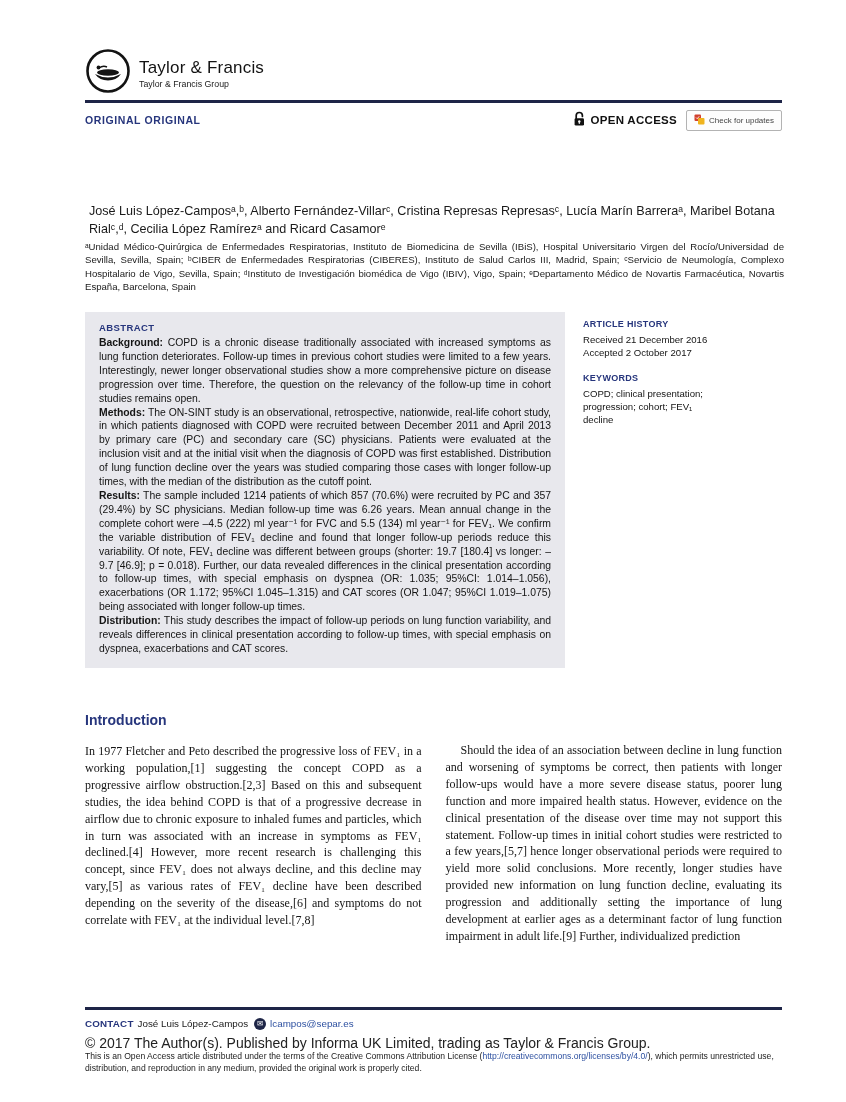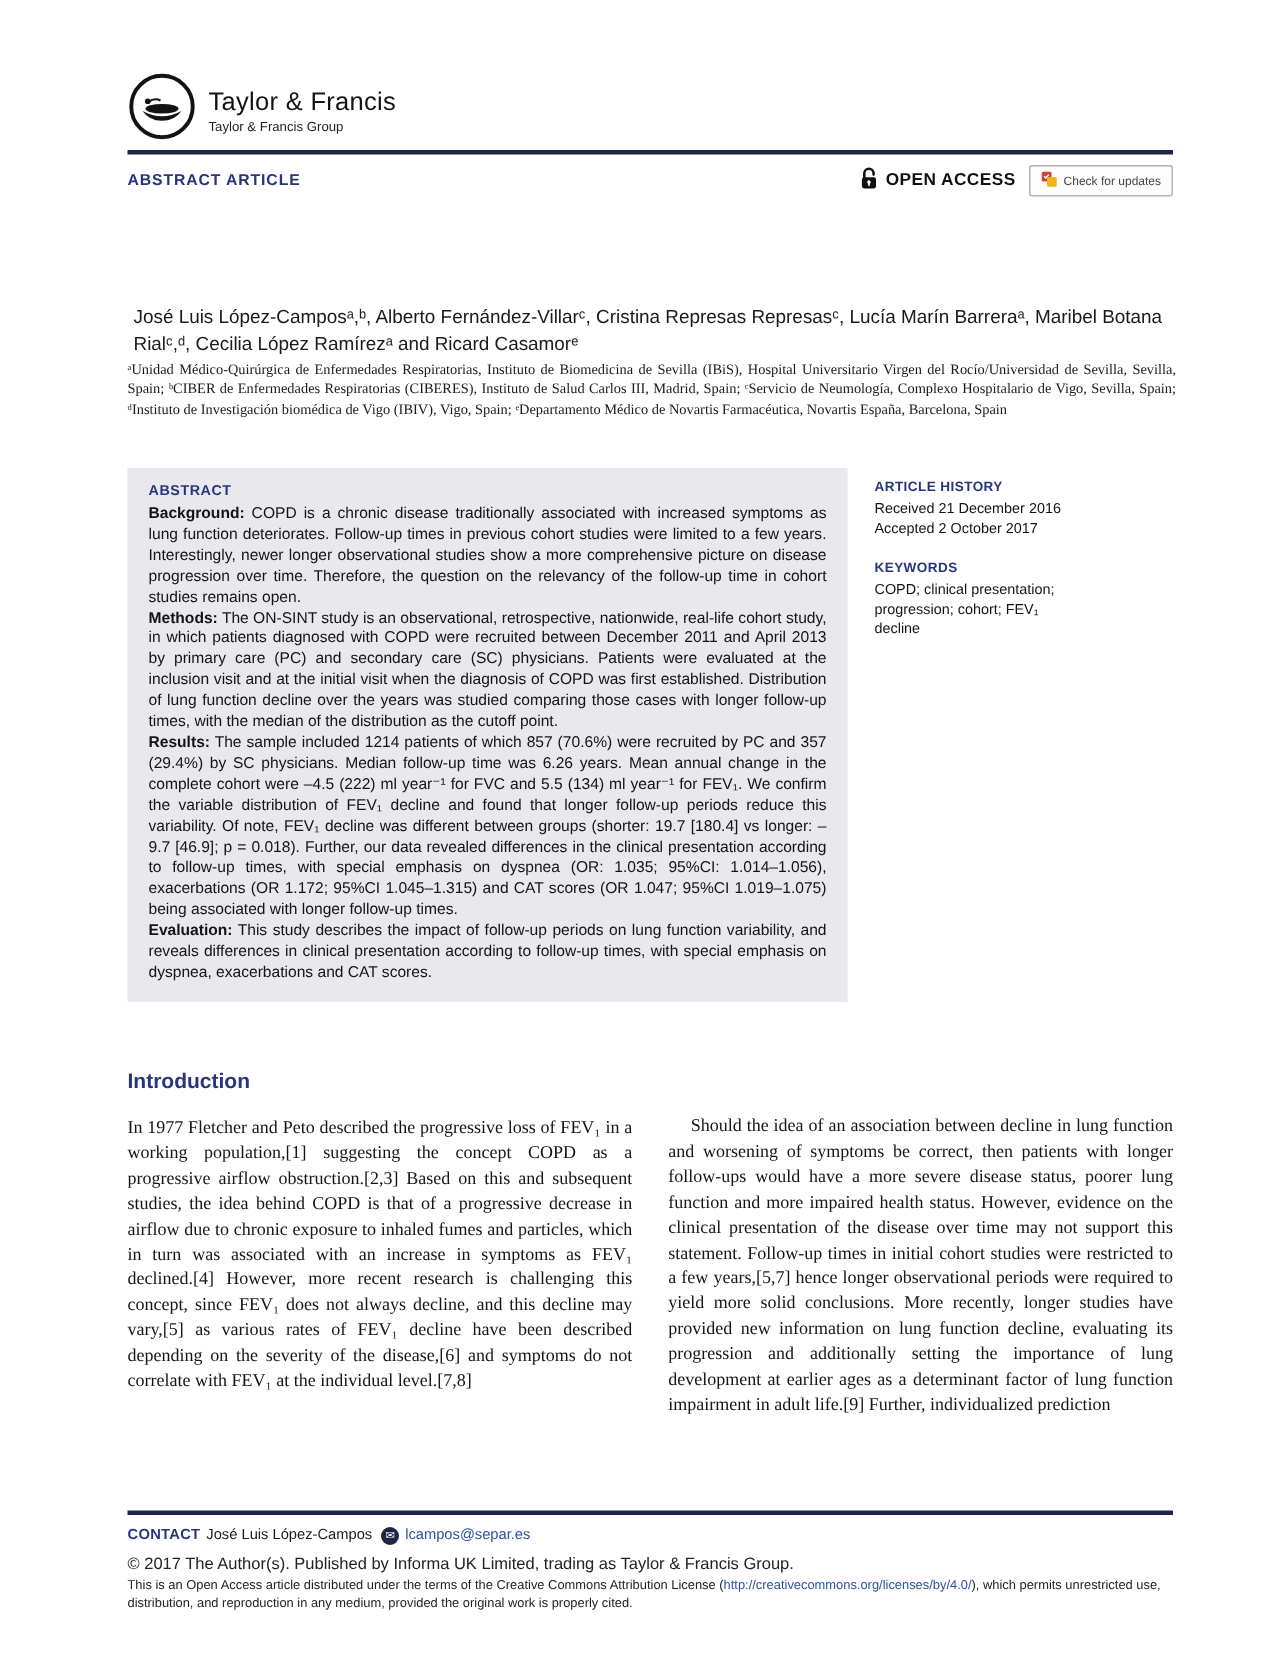--- a/index.html
+++ b/index.html
@@ -23,21 +23,21 @@
   .rule1 { position:absolute; top:100px; left:85px; right:64px; height:2.6px; background:#1e2547; }
   
   .meta-row { position:absolute; top:109px; left:85px; right:64px; height:22px; display:flex; justify-content:space-between; align-items:center; }
   .article-type { font-size:10.5px; font-weight:bold; letter-spacing:.6px; color:#26357c; }
   .meta-right { display:flex; align-items:center; gap:9px; }
   .open-access { display:flex; align-items:center; gap:4px; font-size:11.5px; font-weight:bold; letter-spacing:.3px; color:#111; }
   .check-updates { display:flex; align-items:center; gap:4px; border:1px solid #b3b3b3; border-radius:2px; background:#fdfdfd; padding:3px 7px; font-size:8px; color:#444; font-family:inherit; cursor:pointer;text-align:center; }
   
   .title { position:absolute; top:141px; left:85px; width:702px; margin:0; font-size:19.5px; line-height:26px; font-weight:bold; color:#26357c; }
   .authors { position:absolute; top:198px; left:85px; width:702px; margin:4px; font-size:12.6px; line-height:18px; color:#1a1a1a; }
-  .affiliations { position:absolute; top:240px; left:85px; width:699px; margin:0; font-size:9.6px; line-height:13.4px; text-align:justify; color:#1a1a1a;font-family:Liberation Serif, serif; }
+  .affiliations { position:absolute; top:240px; left:85px; width:699px; margin:0; font-size:9.6px; line-height:13.4px; text-align:justify; color:#1a1a1a; }
   
   .abstract-row { position:absolute; top:312px; left:85px; right:64px; display:flex; gap:18px; align-items:flex-start; }
   .abstract-box { width:480px; background:#e8e8ed; padding:10px 14px 12px 14px; }
   .abs-heading { font-size:9.5px; font-weight:bold; letter-spacing:.4px; color:#26357c; margin-bottom:3px; }
   .abstract-box p { margin:0; font-size:10.4px; line-height:13.9px; text-align:justify; color:#141414; }
   .sidebar { width:137px; padding-top:6px; font-size:9.6px; line-height:13px; color:#141414; }
   .side-heading { font-size:9px; font-weight:bold; letter-spacing:.3px; color:#26357c; margin-bottom:2px; }
   .side-heading.kw { margin-top:13px; }
   
   .columns { position:absolute; top:712px; left:85px; right:64px; display:flex; gap:24px; }
@@ -46,21 +46,21 @@
   .col p { margin:0; font-family:"Liberation Serif","DejaVu Serif",serif; font-size:12px; line-height:16.9px; text-align:justify; color:#141414; }
   .col .indent { text-indent:15px; }
   .col-right-pad { padding-top:30px; }
   
   .footer { position:absolute; top:1007px; left:85px; right:64px; }
   .rule2 { height:2.6px; background:#1e2547; margin-bottom:8px; }
   .contact-line { display:flex; align-items:center; gap:4px; font-size:9.8px; color:#1a1a1a; }
   .contact-label { font-weight:bold; color:#26357c; letter-spacing:.2px; }
   .mail-icon { display:inline-flex; align-items:center; justify-content:center; width:12px; height:12px; border-radius:50%; background:#1e2547; color:#fff; font-size:7.5px; margin-left:2px; }
   .email { color:#2d50a0; text-decoration:none; }
-  .copyright { margin:7px 0 0 0; font-size:11px; line-height:12.4px; color:#222; }
+  .copyright { margin:7px 0 0 0; font-size:14px; line-height:12.4px; color:#222; }
   .license { margin:1px 0 0 0; font-size:8.6px; line-height:12.4px; color:#222; }
   .license a { color:#2d50a0; text-decoration:none; }
 </style>
 </head>
 <body>
 
 <div class="page">
 
   <header class="topbar">
     <div class="publisher">
@@ -76,21 +76,21 @@
       <div class="pub-text">
         <div class="pub-name">Taylor &amp; Francis</div>
         <div class="pub-group">Taylor &amp; Francis Group</div>
       </div>
     </div>
   </header>
 
   <div class="rule1"></div>
 
   <div class="meta-row">
-    <span class="article-type">ABSTRACT ARTICLE</span>
+    <span class="article-type">ORIGINAL ORIGINAL</span>
     <span class="meta-right">
       <span class="open-access">
         <span>
           <svg width="13" height="16" viewBox="0 0 13 16">
             <path d="M3.2 7.2 V4.6 a3.1 3.1 0 0 1 6.2 0 V5.4" fill="none" stroke="#111" stroke-width="1.7" stroke-linecap="round"></path>
             <rect x="1.6" y="7.2" width="9.4" height="7.4" rx="1.4" fill="#111"></rect>
             <circle cx="6.3" cy="10.4" r="1.2" fill="#fff"></circle>
             <rect x="5.75" y="10.6" width="1.1" height="2.3" fill="#fff"></rect>
           </svg>
         </span>
@@ -111,21 +111,21 @@
 
   <p class="authors">José Luis López-Camposᵃ,ᵇ, Alberto Fernández-Villarᶜ, Cristina Represas Represasᶜ, Lucía Marín Barreraᵃ, Maribel Botana Rialᶜ,ᵈ, Cecilia López Ramírezᵃ and Ricard Casamorᵉ</p>
   <p class="affiliations">ᵃUnidad Médico-Quirúrgica de Enfermedades Respiratorias, Instituto de Biomedicina de Sevilla (IBiS), Hospital Universitario Virgen del Rocío/Universidad de Sevilla, Sevilla, Spain; ᵇCIBER de Enfermedades Respiratorias (CIBERES), Instituto de Salud Carlos III, Madrid, Spain; ᶜServicio de Neumología, Complexo Hospitalario de Vigo, Sevilla, Spain; ᵈInstituto de Investigación biomédica de Vigo (IBIV), Vigo, Spain; ᵉDepartamento Médico de Novartis Farmacéutica, Novartis España, Barcelona, Spain</p>
 
   <div class="abstract-row">
     <div class="abstract-box">
       <div class="abs-heading">ABSTRACT</div>
       <p><b>Background:</b><span> COPD is a chronic disease traditionally associated with increased symptoms as lung function deteriorates. Follow-up times in previous cohort studies were limited to a few years. Interestingly, newer longer observational studies show a more comprehensive picture on disease progression over time. Therefore, the question on the relevancy of the follow-up time in cohort studies remains open.</span></p>
       <p><b>Methods:</b><span> The ON-SINT study is an observational, retrospective, nationwide, real-life cohort study, in which patients diagnosed with COPD were recruited between December 2011 and April 2013 by primary care (PC) and secondary care (SC) physicians. Patients were evaluated at the inclusion visit and at the initial visit when the diagnosis of COPD was first established. Distribution of lung function decline over the years was studied comparing those cases with longer follow-up times, with the median of the distribution as the cutoff point.</span></p>
       <p><b>Results:</b><span> The sample included 1214 patients of which 857 (70.6%) were recruited by PC and 357 (29.4%) by SC physicians. Median follow-up time was 6.26 years. Mean annual change in the complete cohort were –4.5 (222) ml year⁻¹ for FVC and 5.5 (134) ml year⁻¹ for FEV₁. We confirm the variable distribution of FEV₁ decline and found that longer follow-up periods reduce this variability. Of note, FEV₁ decline was different between groups (shorter: 19.7 [180.4] vs longer: –9.7 [46.9]; p = 0.018). Further, our data revealed differences in the clinical presentation according to follow-up times, with special emphasis on dyspnea (OR: 1.035; 95%CI: 1.014–1.056), exacerbations (OR 1.172; 95%CI 1.045–1.315) and CAT scores (OR 1.047; 95%CI 1.019–1.075) being associated with longer follow-up times.</span></p>
-      <p><b>Evaluation:</b><span> This study describes the impact of follow-up periods on lung function variability, and reveals differences in clinical presentation according to follow-up times, with special emphasis on dyspnea, exacerbations and CAT scores.</span></p>
+      <p><b>Distribution:</b><span> This study describes the impact of follow-up periods on lung function variability, and reveals differences in clinical presentation according to follow-up times, with special emphasis on dyspnea, exacerbations and CAT scores.</span></p>
     </div>
     <aside class="sidebar">
       <div class="side-heading">ARTICLE HISTORY</div>
       <div>Received 21 December 2016</div>
       <div>Accepted 2 October 2017</div>
       <div class="side-heading kw">KEYWORDS</div>
       <div>COPD; clinical presentation; progression; cohort; FEV₁ decline</div>
     </aside>
   </div>
 

